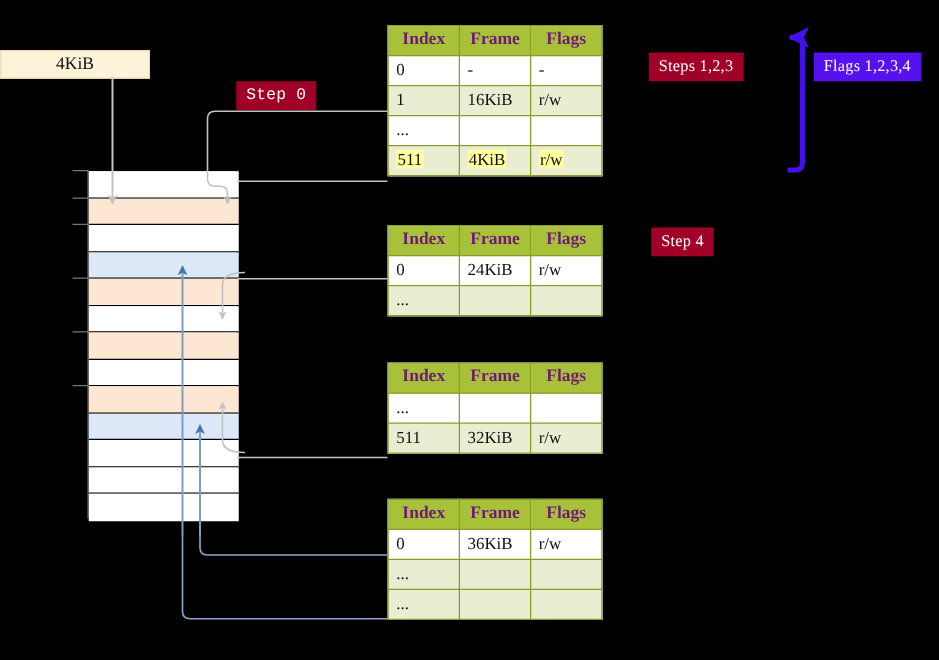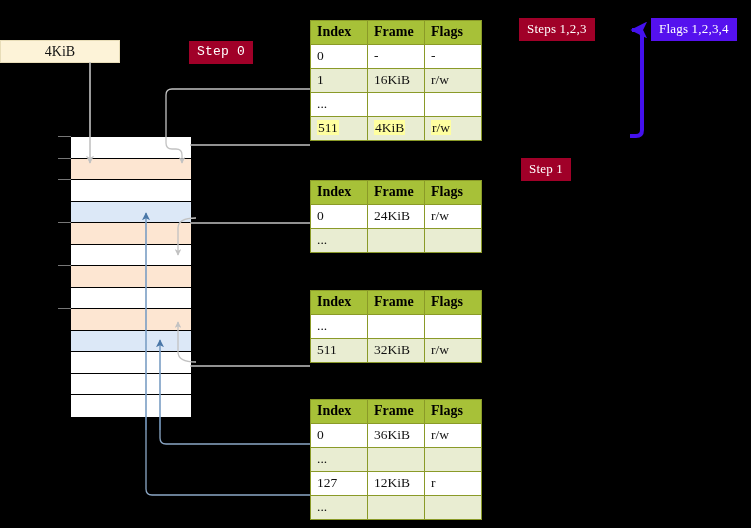--- a/index.html
+++ b/index.html
@@ -19,20 +19,21 @@
 
   
   .badge {
     position: absolute;
     color: #ffffff;
     font-size: 13px;
     line-height: 18px;
     padding: 2px 8px 3px 8px;
     white-space: nowrap;
     letter-spacing: 0.2px;
+    margin-top: 24px;
   }
   .badge-red    { background: #a00028; }
   .badge-blue   { background: #5511ee; }
 
   
   .kib-box {
     position: absolute;
     background: #fdf3d8;
     border: 1px solid #e8ddb8;
     color: #111111;
@@ -45,23 +46,23 @@
   
   .ptable {
     position: absolute;
     border-collapse: collapse;
     border: 1px solid #8a9a28;
     background: #ffffff;
     font-size: 13.5px;
   }
   .ptable th {
     background: #a7c138;
-    color: #000000;
+    color: #701a75;
     font-weight: bold;
-    text-align: left;
+    text-align: center;
     padding: 3px 6px 4px 6px;
     border: 1px solid #8a9a28;
     font-size: 14px;
   }
   .ptable td {
     border: 1px solid #8a9a28;
     padding: 3px 6px 4px 6px;
     color: #111111;
     height: 23px;
     vertical-align: middle;
@@ -119,21 +120,21 @@
 <div id="stage">
 
   <div class="kib-box" style="left:0px; top:40px; width:120px;">4KiB</div>
 
   <div class="badge badge-red" style="left:189px; top:41px;font-family:Liberation Mono, monospace;">Step 0</div>
 
   <div class="badge badge-red" style="left:519px; top:18px;">Steps 1,2,3</div>
 
   <div class="badge badge-blue" style="left:651px; top:18px;">Flags 1,2,3,4</div>
 
-  <div class="badge badge-red" style="left:521px; top:158px;">Step 1</div>
+  <div class="badge badge-red" style="left:521px; top:158px;">Step 4</div>
 
   <div class="memcol" id="memcol">
       <div class="memrow plain" style="top: 0px;"></div>
       <div class="memrow orange" style="top: 21.5px;"></div>
       <div class="memrow plain" style="top: 43px;"></div>
       <div class="memrow blue" style="top: 64.5px;"></div>
       <div class="memrow orange" style="top: 86px;"></div>
       <div class="memrow plain" style="top: 107.5px;"></div>
       <div class="memrow orange" style="top: 129px;"></div>
       <div class="memrow plain" style="top: 150.5px;"></div>
@@ -237,25 +238,20 @@
         <tr class="odd">
           <td>0</td>
           <td>36KiB</td>
           <td>r/w</td>
         </tr>
         <tr class="even">
           <td>...</td>
           <td></td>
           <td></td>
         </tr>
-        <tr class="odd">
-          <td>127</td>
-          <td>12KiB</td>
-          <td>r</td>
-        </tr>
         <tr class="even">
           <td>...</td>
           <td></td>
           <td></td>
         </tr>
       </tbody>
     </table>
 
   <svg id="wires" viewBox="0 0 751 528">
     <defs>

